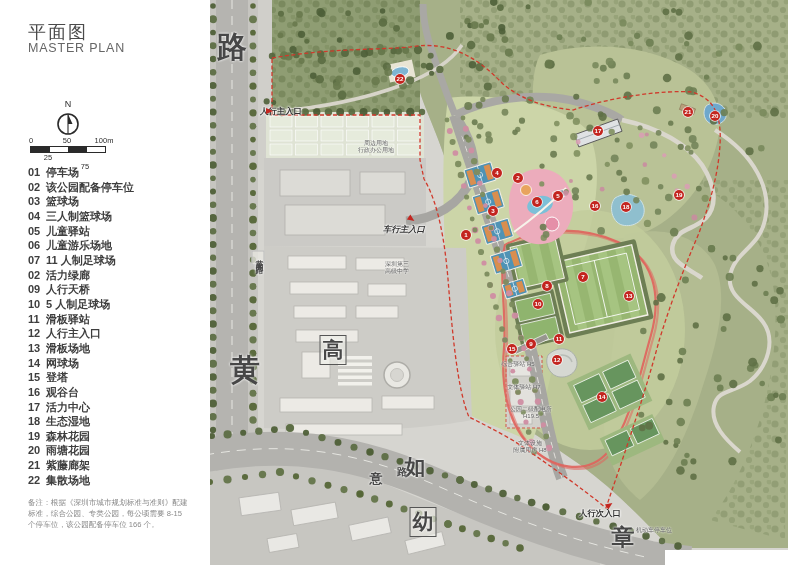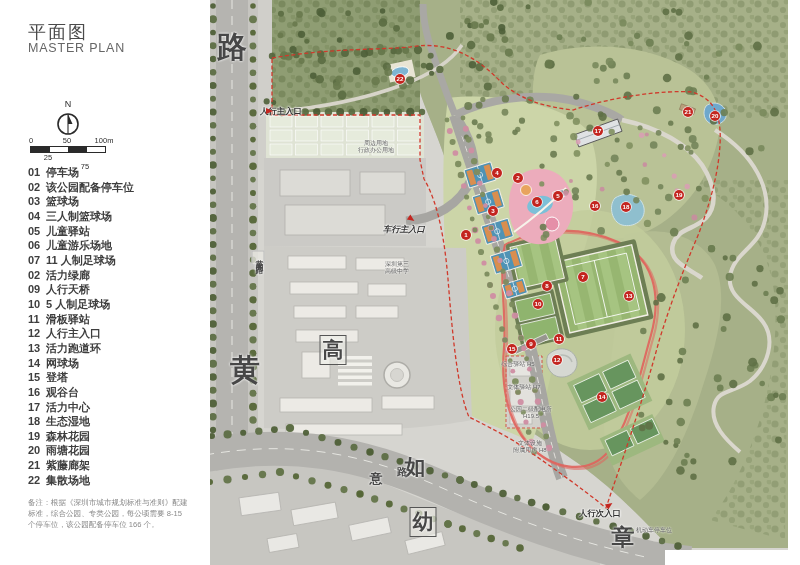--- a/index.html
+++ b/index.html
@@ -110,21 +110,21 @@
         <li>
           <span class="num">11</span>
           <span>滑板驿站</span>
         </li>
         <li>
           <span class="num">12</span>
           <span>人行主入口</span>
         </li>
         <li>
           <span class="num">13</span>
-          <span>活力跑道环</span>
+          <span>滑板场地</span>
         </li>
         <li>
           <span class="num">14</span>
           <span>网球场</span>
         </li>
         <li>
           <span class="num">15</span>
           <span>登塔</span>
         </li>
         <li>

